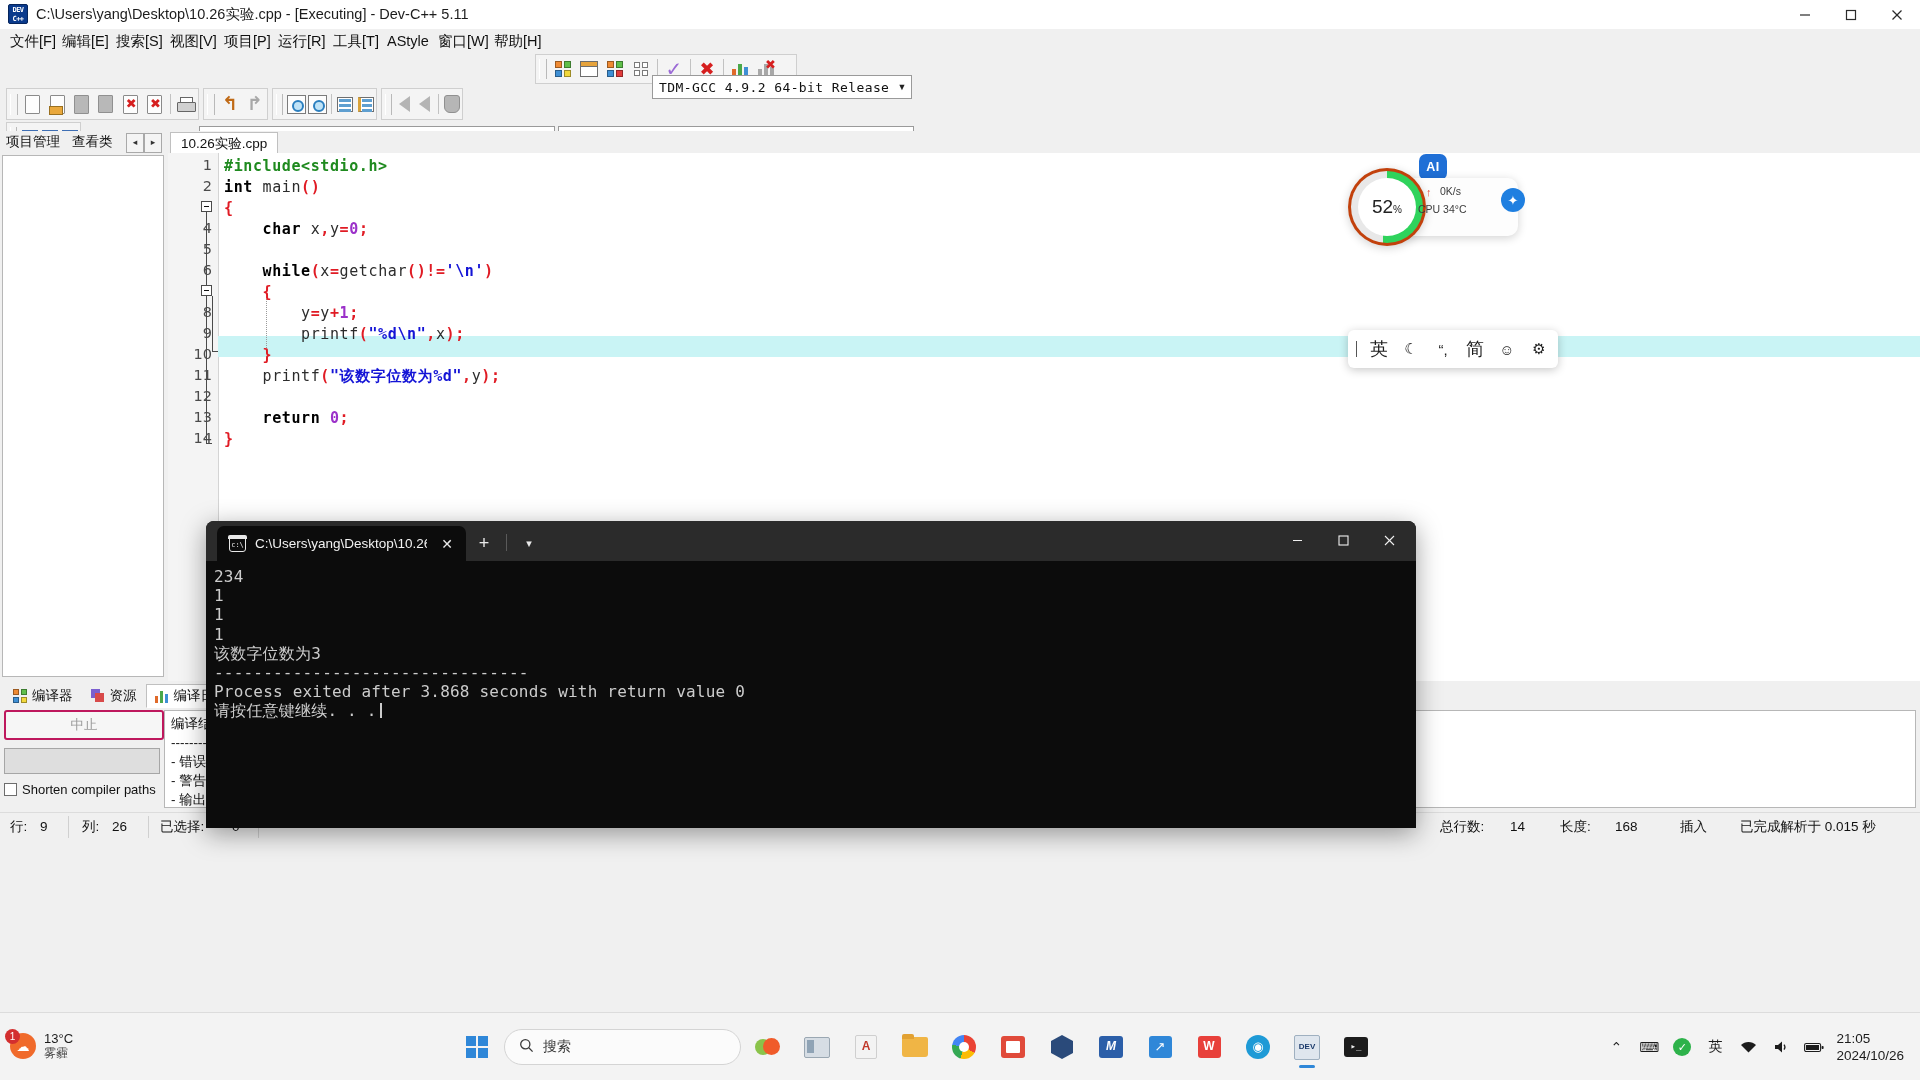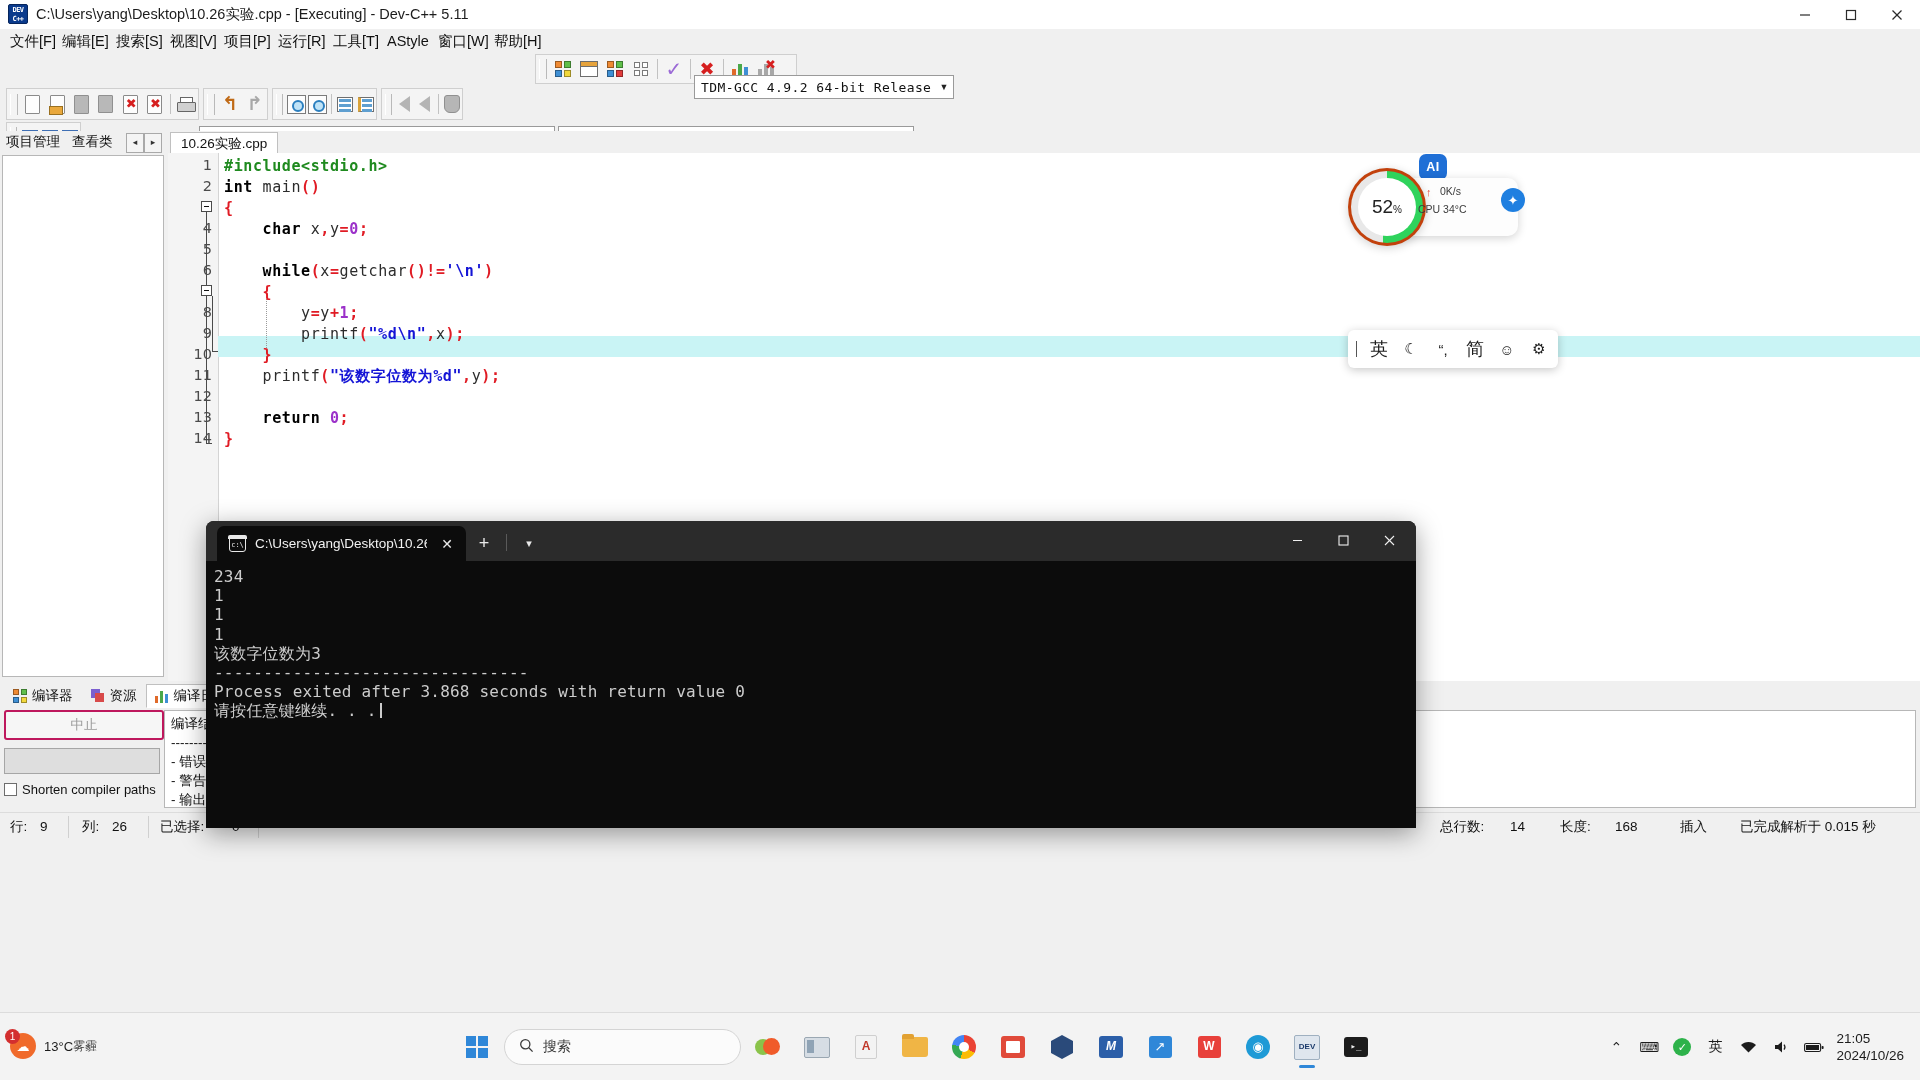--- a/index.html
+++ b/index.html
@@ -145,21 +145,21 @@
   .cpu-badge{position:absolute;right:-7px;top:10px;width:24px;height:24px;border-radius:50%;background:#1f7fe0;color:#fff;
              display:flex;align-items:center;justify-content:center;font-size:13px;}
   .aibadge{position:absolute;left:1419px;top:154px;width:28px;height:26px;border-radius:7px;background:#1f6fd6;color:#fff;
            display:flex;align-items:center;justify-content:center;font-size:12.5px;font-weight:bold;letter-spacing:.5px;}
 
   
   .taskbar{position:absolute;left:0;top:1012px;width:1920px;height:68px;background:#f3f3f3;border-top:1px solid #dcdcdc;}
   .tray-left{position:absolute;left:10px;top:8px;width:150px;height:50px;display:flex;align-items:center;gap:8px;}
   .wbadge{position:relative;width:26px;height:26px;border-radius:50%;background:#f06a2b;display:flex;align-items:center;justify-content:center;color:#fff;font-size:13px;}
   .wbadge .cnt{position:absolute;left:-5px;top:-4px;width:15px;height:15px;border-radius:50%;background:#d32f2f;color:#fff;font-size:10px;display:flex;align-items:center;justify-content:center;}
-  .wtext{display:flex;flex-direction:row;line-height:15px;}
+  .wtext{display:flex;flex-direction:column;line-height:15px;}
   .wtext .t{font-size:13px;color:#1c1c1c;}
   .wtext .s{font-size:12px;color:#4a4a4a;}
   .tb-center{position:absolute;left:455px;top:9px;height:50px;display:flex;align-items:center;gap:5px;}
   .startbtn{width:44px;height:44px;display:flex;align-items:center;justify-content:center;}
   .winlogo{width:22px;height:22px;display:grid;grid-template-columns:10px 10px;grid-template-rows:10px 10px;gap:2px;}
   .winlogo i{display:block;background:#2f87d8;}
   .searchbox{width:237px;height:36px;border-radius:18px;background:#fbfbfb;border:1px solid #d4d4d4;display:flex;align-items:center;gap:9px;padding:0 14px;box-sizing:border-box;}
   .searchbox .ph{font-size:14px;color:#3a3a3a;}
   .tbapp{width:44px;height:44px;display:flex;align-items:center;justify-content:center;position:relative;}
   .tbapp.active::after{content:"";position:absolute;bottom:1px;left:50%;transform:translateX(-50%);width:16px;height:3px;border-radius:2px;background:#2f87d8;}
@@ -344,21 +344,21 @@
       </div>
     <div class="tbtn">
         <span class="ic-tri"></span>
       </div>
     <div class="sep"></div>
     <div class="tbtn">
         <span class="ic-shield"></span>
       </div>
   </div>
 
-  <div class="combo" style="left:694px;top:75px;width:260px;height:24px;">
+  <div class="combo" style="left:652px;top:75px;width:260px;height:24px;">
     <div class="txt mono">TDM-GCC 4.9.2 64-bit Release</div>
     <div class="arrow">▼</div>
   </div>
 
   <div class="tgroup" style="left:6px;top:122px;width:75px;height:30px;">
     <div class="grip"></div>
     <div class="tbtn">
         <span class="ic-lines" style="border-color:#3f6fb4">
           <i style="background:#d05050"></i>
           <i></i>

